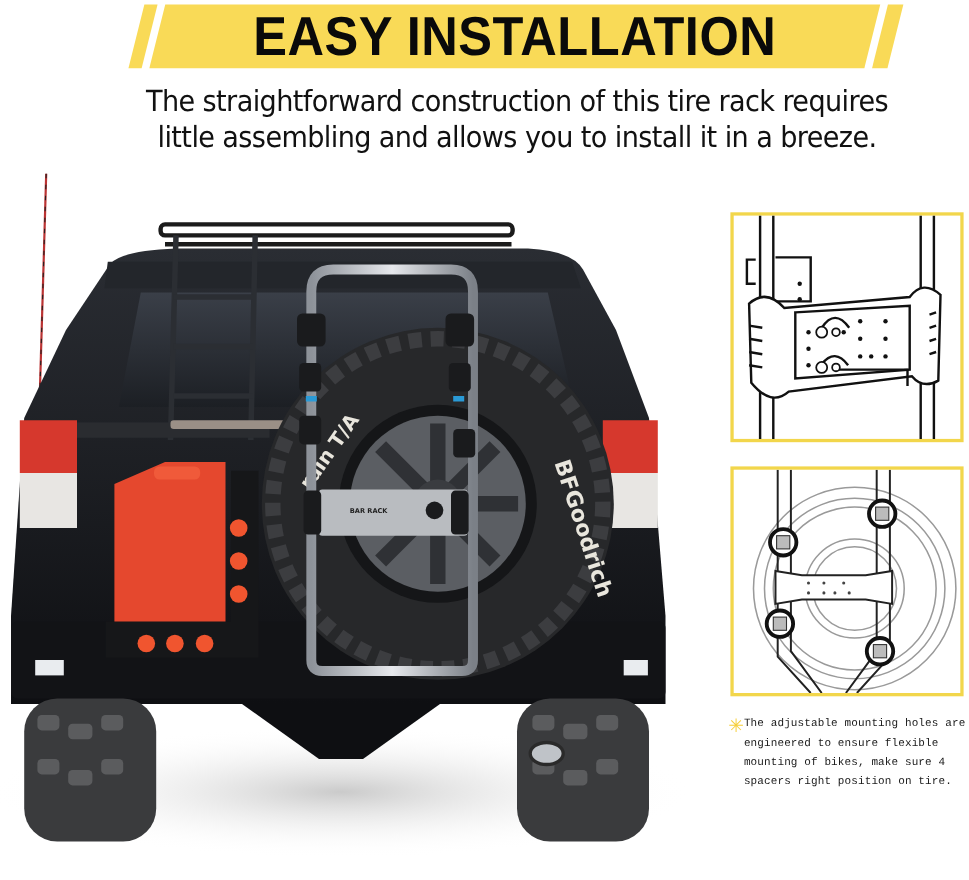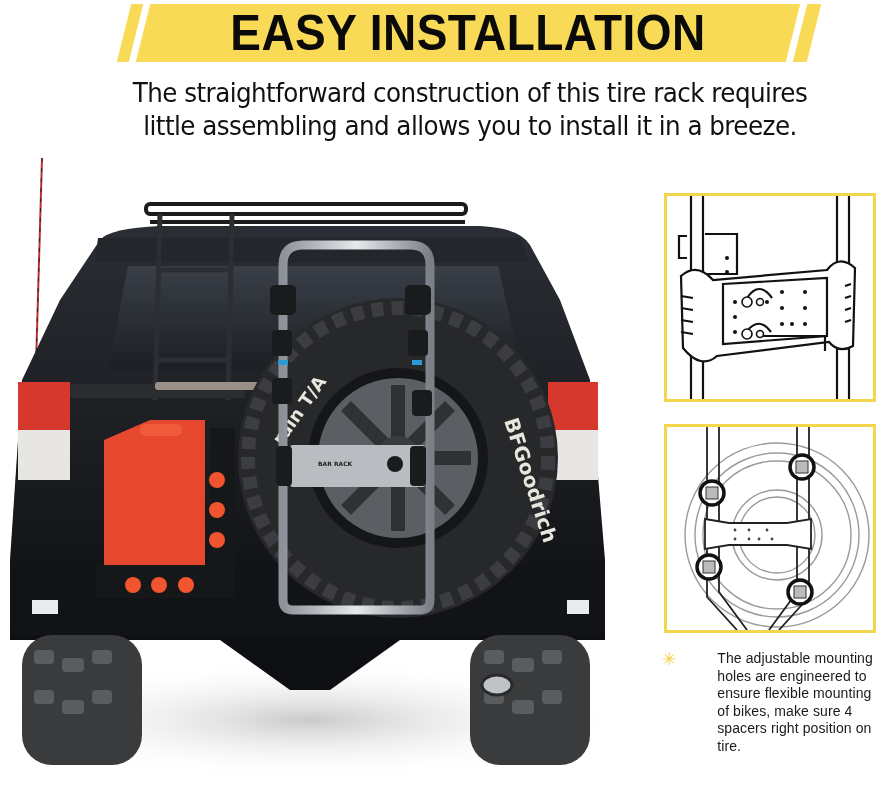--- a/index.html
+++ b/index.html
@@ -24,21 +24,21 @@
 
   
   .diagram { position: absolute; left: 664px; width: 212px; border: 3px solid #f2d64b; background: #fff; box-sizing: border-box; }
   .diagram.d1 { top: 193px; height: 209px; }
   .diagram.d2 { top: 424px; height: 209px; }
   .diagram svg { position: absolute; left: 0; top: 0; }
 
   
   .note { position: absolute; left: 660px; top: 650px; width: 220px; display: flex; }
   .note-icon { width: 24px; color: #f6cf3a; font-size: 17px; line-height: 20px; padding-top: 0px; padding-left: 2px; }
-  .note-text { font-family: Liberation Sans, sans-serif; font-size: 14px; line-height: 17.5px; color: #1a1a1a; letter-spacing: 0.1px; margin-left: 41px; }
+  .note-text { font-family: Liberation Mono, monospace; font-size: 10px; line-height: 17.5px; color: #1a1a1a; letter-spacing: 0.1px; }
 </style>
 </head>
 <body>
 
 <div class="banner">
   <div class="banner-stripe s1"></div>
   <div class="banner-stripe s2"></div>
   <div class="banner-stripe s3"></div>
   <div class="banner-title">EASY INSTALLATION</div>
 </div>

